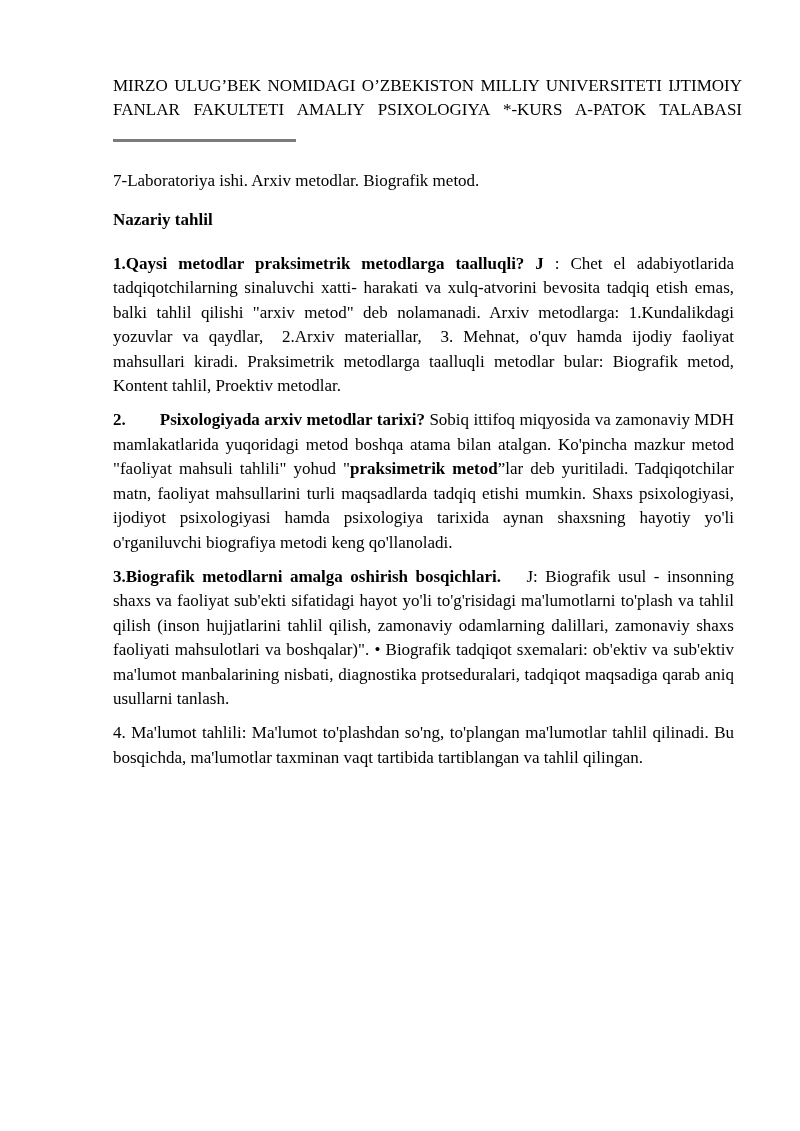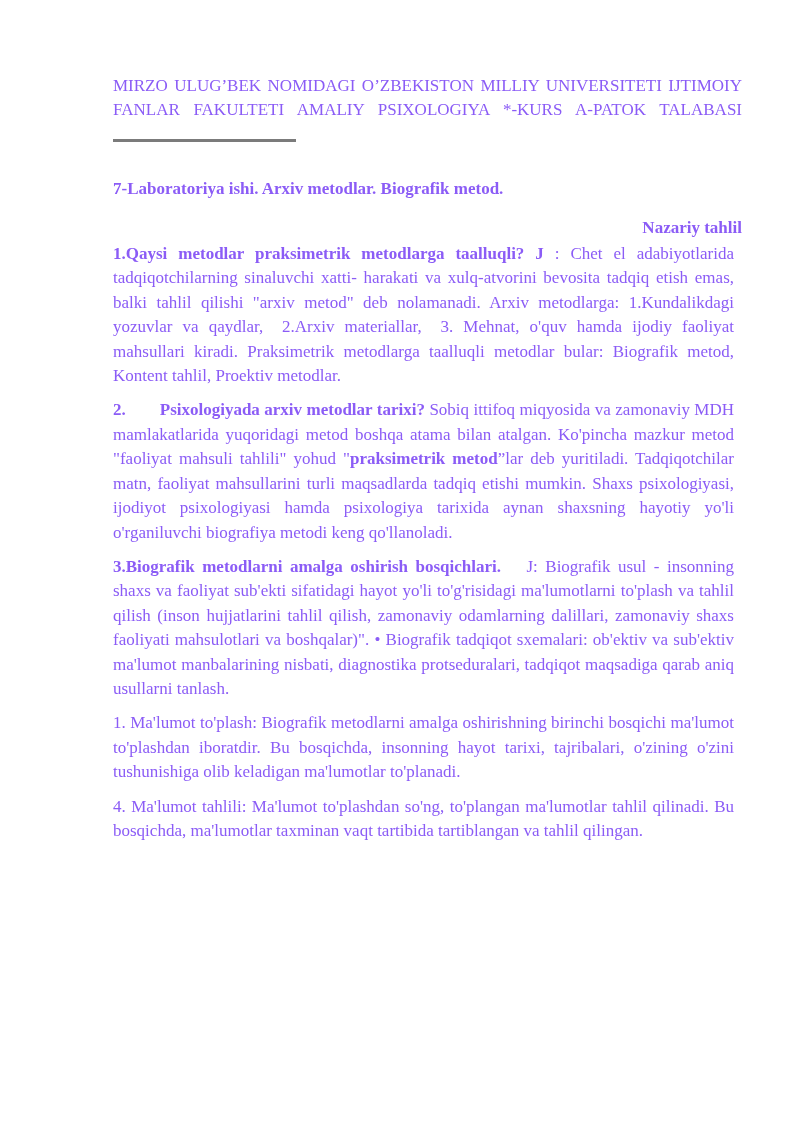--- a/index.html
+++ b/index.html
@@ -32,50 +32,49 @@
     text-align: justify;
   }
   .blank {
     display: inline-block;
     width: 183px;
     height: 12px;
     border-bottom: 3px solid #7b7b7b;
     transform: translateY(2px);
   }
   .title {
-    margin-top: 30px;
-    font-weight: bold;
+    margin-top: 22px;
+    font-weight: normal;
     text-align: left;
   }
   .subtitle {
     margin-top: 14px;
-    margin-bottom: 2px;
+    margin-bottom: 20px;
     font-weight: bold;
-    text-align: right;
+    text-align: left;
   }
   .body-para {
     margin: 0 8px 10px 0;
     text-align: justify;
   }
   .body-para b { font-weight: bold; }
 </style>
 </head>
 <body style="background: rgb(255, 255, 255);">
 
-<div class="page" style="color: #8b5cf6; background: rgb(255, 255, 255);">
+<div class="page" style="color: #000000; background: rgb(255, 255, 255);">
   <div class="content">
 
     <p class="hdr"><span>MIRZO ULUG’BEK NOMIDAGI O’ZBEKISTON MILLIY UNIVERSITETI IJTIMOIY FANLAR FAKULTETI AMALIY PSIXOLOGIYA *-KURS A-</span><wbr><span>PATOK TALABASI </span><span class="blank" style="border-bottom-color: rgb(123, 123, 123);"></span><br></p>
 
     <p class="title">7-Laboratoriya ishi. Arxiv metodlar. Biografik metod.</p>
 
     <p class="subtitle">Nazariy tahlil</p>
 
     <div id="paras">
         <p class="body-para"><b>1.Qaysi metodlar praksimetrik metodlarga taalluqli? J</b><span> : Chet el adabiyotlarida tadqiqotchilarning sinaluvchi xatti- harakati va xulq-atvorini bevosita tadqiq etish emas, balki tahlil qilishi "arxiv metod" deb nolamanadi. Arxiv metodlarga: 1.Kundalikdagi yozuvlar va qaydlar,  2.Arxiv materiallar,  3. Mehnat, o'quv hamda ijodiy faoliyat mahsullari kiradi. Praksimetrik metodlarga taalluqli metodlar bular: Biografik metod, Kontent tahlil, Proektiv metodlar.</span></p>
         <p class="body-para"><b>2.  Psixologiyada arxiv metodlar tarixi?</b><span> Sobiq ittifoq miqyosida va zamonaviy MDH mamlakatlarida yuqoridagi metod boshqa atama bilan atalgan. Ko'pincha mazkur metod "faoliyat mahsuli tahlili" yohud "</span><b>praksimetrik metod</b><span>”lar deb yuritiladi. Tadqiqotchilar matn, faoliyat mahsullarini turli maqsadlarda tadqiq etishi mumkin. Shaxs psixologiyasi, ijodiyot psixologiyasi hamda psixologiya tarixida aynan shaxsning hayotiy yo'li o'rganiluvchi biografiya metodi keng qo'llanoladi.</span></p>
         <p class="body-para"><b>3.Biografik metodlarni amalga oshirish bosqichlari.</b><span>  J: Biografik usul - insonning shaxs va faoliyat sub'ekti sifatidagi hayot yo'li to'g'risidagi ma'lumotlarni to'plash va tahlil qilish (inson hujjatlarini tahlil qilish, zamonaviy odamlarning dalillari, zamonaviy shaxs faoliyati mahsulotlari va boshqalar)". • Biografik tadqiqot sxemalari: ob'ektiv va sub'ektiv ma'lumot manbalarining nisbati, diagnostika protseduralari, tadqiqot maqsadiga qarab aniq usullarni tanlash.</span></p>
-        <p class="body-para"><span>1. Ma'lumot to'plash: Biografik metodlarni amalga oshirishning birinchi bosqichi ma'lumot to'plashdan iboratdir. Bu bosqichda, insonning hayot tarixi, tajribalari, o'zining o'zini tushunishiga olib keladigan ma'lumotlar to'planadi.</span></p>
         <p class="body-para"><span>4. Ma'lumot tahlili: Ma'lumot to'plashdan so'ng, to'plangan ma'lumotlar tahlil qilinadi. Bu bosqichda, ma'lumotlar taxminan vaqt tartibida tartiblangan va tahlil qilingan.</span></p>
       </div>
 
   </div>
 </div>
 
 </body></html>

